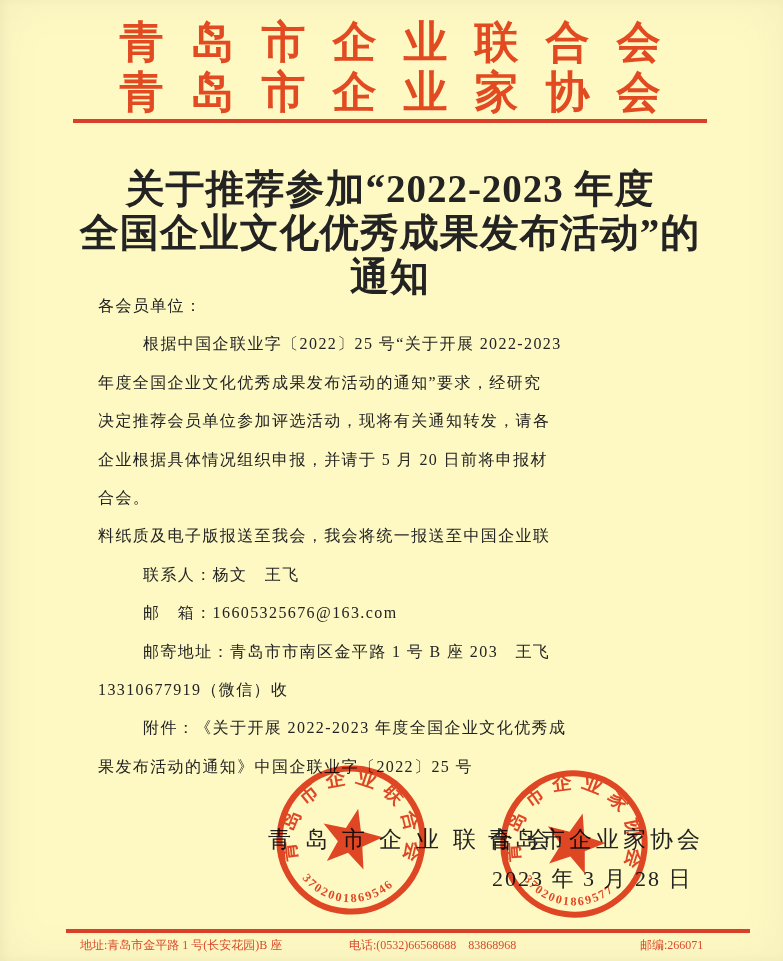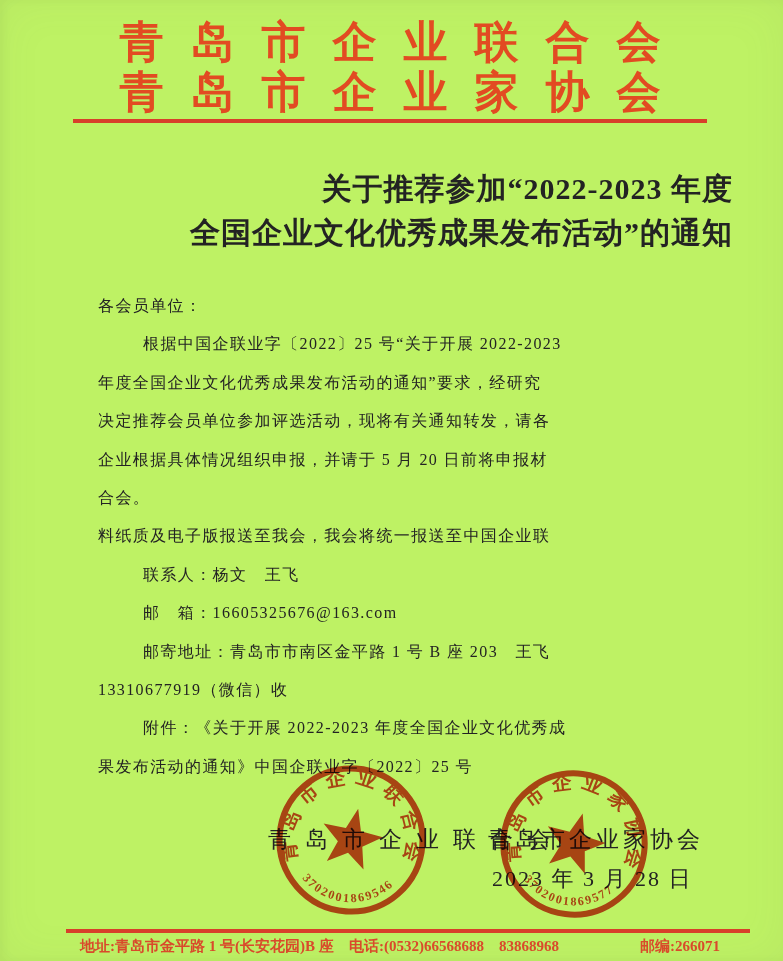--- a/index.html
+++ b/index.html
@@ -3,53 +3,53 @@
 <meta charset="utf-8">
 <style>
   html,body{margin:0;padding:0;}
   body{
     width:783px;height:961px;
     background:#e9e7e4;
     font-family:"Liberation Serif","DejaVu Serif",serif;
   }
   .page{
     position:relative;width:783px;height:961px;overflow:hidden;
-    background:#bef264;
+    background:#fef9c3;
     box-shadow:inset 0 0 45px rgba(120,110,95,.07), inset 4px 0 10px rgba(0,0,0,.04);
     color:#232323;
   }
   
   .letterhead{position:absolute;left:73px;top:18px;width:634px;text-align:center;}
   .org-line{
     color:#e24b22;font-weight:bold;font-size:44px;line-height:50px;
     letter-spacing:27px;padding-left:27px;white-space:nowrap;
   }
   .head-rule{position:absolute;left:73px;top:119px;width:634px;height:4px;background:#d8402a;}
   
-  .doc-title{position:absolute;left:73px;top:167px;width:660px;text-align:right;
-    font-weight:bold;font-size:30px;line-height:44px;letter-spacing:1px;}
+  .doc-title{position:absolute;left:60px;top:167px;width:660px;text-align:center;
+    font-weight:bold;font-size:39px;line-height:44px;letter-spacing:1px;}
   
   .doc-body{position:absolute;left:98px;top:287px;width:618px;
     font-size:16px;line-height:38.4px;letter-spacing:1.4px;white-space:nowrap;}
   .bodyline{height:38.4px;}
   .indent{padding-left:45px;}
   
   .sig{position:absolute;top:824px;font-size:23px;white-space:nowrap;}
   .sig-left{left:268px;letter-spacing:14px;}
   .sig-right{left:488px;letter-spacing:4px;}
   .doc-date{position:absolute;left:492px;top:864px;font-size:22px;letter-spacing:2px;white-space:nowrap;}
   
   .seal{position:absolute;mix-blend-mode:multiply;opacity:.93;}
   .seal-left{left:270px;top:760px;width:162px;height:160px;transform:rotate(4deg);}
   .seal-right{left:487px;top:765px;width:174px;height:158px;transform:rotate(7deg);}
   .seal text{fill:#de3a1f;font-family:"Liberation Serif","DejaVu Serif",serif;}
   
   .foot-rule{position:absolute;left:66px;top:929px;width:684px;height:4px;background:#d8402a;}
   .footer-row{position:absolute;left:0;top:937px;width:783px;height:22px;
-    color:#d94a2b;font-size:15px;font-weight:bold;white-space:nowrap;}
+    color:#d94a2b;font-size:12px;font-weight:normal;white-space:nowrap;}
   .footer-row span{position:absolute;top:0;}
   .foot-address{left:80px;}
   .foot-phone{left:349px;}
   .foot-post{left:616px;padding-left:24px;}
 </style>
 </head>
 <body>
 
 <div class="page">
 

